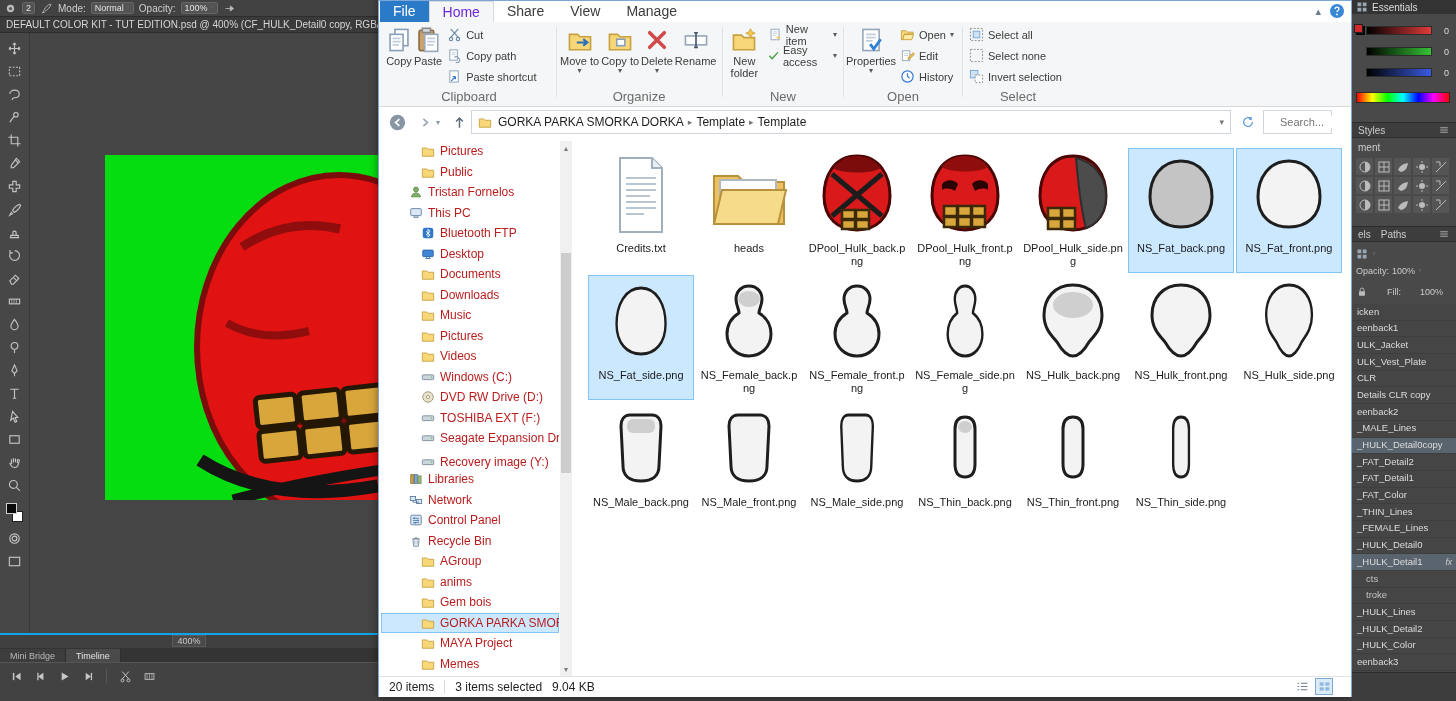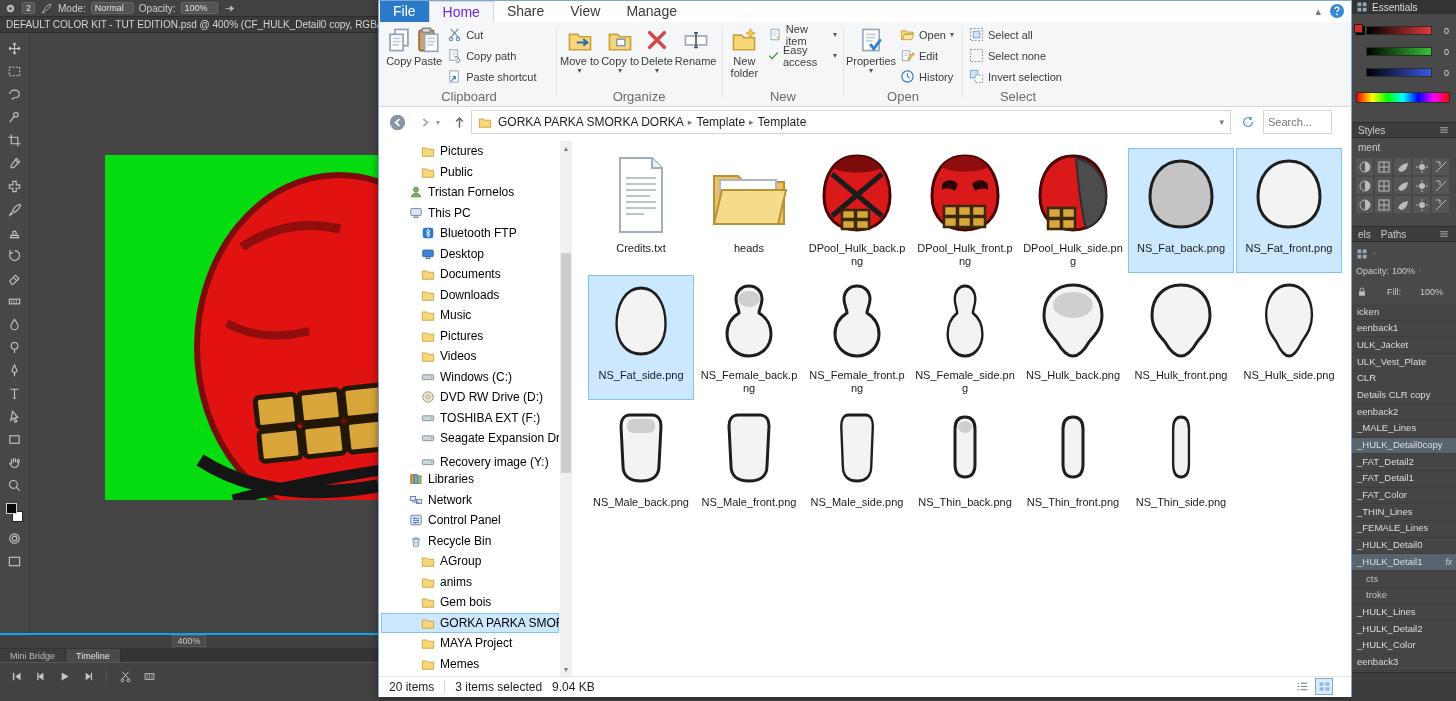--- a/index.html
+++ b/index.html
@@ -50,25 +50,25 @@
 .darr{font-size:8px;color:#5a5a5a;line-height:1;}
 #addr-row{position:absolute;left:0;top:106px;width:100%;height:30px;background:#fff;}
 .navbtn{position:absolute;top:3px;width:24px;height:24px;display:flex;align-items:center;justify-content:center;}
 .navbtn svg{width:17px;height:17px;}
 #addr-box{position:absolute;left:92px;top:3px;width:760px;height:24px;border:1px solid #cfd6de;display:flex;align-items:center;padding:0 6px;gap:4px;font-size:12px;color:#1e1e1e;}
 .crumb{padding:0 2px;white-space:nowrap;}
 .crumb-sep{color:#777;font-size:9px;padding:0 2px;}
 #addr-chev{margin-left:auto;color:#777;font-size:9px;}
 #refresh-btn{position:absolute;left:858px;top:3px;width:22px;height:24px;display:flex;align-items:center;justify-content:center;}
 #refresh-btn svg{width:14px;height:14px;}
-#search-box{position:absolute;left:884px;top:3px;width:69px;height:24px;border:1px solid #cfd6de;display:flex;align-items:center;padding:0 4px;}
+#search-box{position:absolute;left:884px;top:3px;width:69px;height:24px;border:1px solid #cfd6de;display:flex;align-items:center;padding:0 16px;}
 #search-input{border:none;outline:none;width:58px;font-size:11px;color:#555;font-family:"Liberation Sans",sans-serif;}
 #search-ic{width:13px;height:13px;}
 #nav-pane{position:absolute;left:2px;top:140px;width:178px;height:535px;overflow:hidden;}
-.nav-item{display:flex;align-items:center;gap:5px;height:20.5px;font-size:12px;color:#000000;white-space:nowrap;overflow:hidden;}
+.nav-item{display:flex;align-items:center;gap:5px;height:20.5px;font-size:12px;color:#b91c1c;white-space:nowrap;overflow:hidden;}
 .nav-item.sel{background:#cce8ff;box-shadow:inset 0 0 0 1px #84c4f4;}
 .nic{width:14px;height:14px;flex:none;}
 #nav-scroll{position:absolute;left:181px;top:140px;width:12px;height:535px;background:#f0f0f0;}
 .sc-arrow{position:absolute;left:0;width:12px;height:14px;display:flex;align-items:center;justify-content:center;font-size:7px;color:#7a7a7a;background:#f0f0f0;}
 #sc-thumb{position:absolute;left:1px;top:112px;width:10px;height:220px;background:#cdcdcd;}
 #file-grid{position:absolute;left:208px;top:146px;width:758px;display:grid;grid-template-columns:repeat(7,108px);grid-auto-rows:127px;}
 .tile{width:106px;height:125px;border:1px solid transparent;display:flex;flex-direction:column;align-items:center;margin:1px;}
 .tile.sel{background:#cce8ff;border-color:#84c4f4;}
 .thumb{width:92px;height:92px;display:flex;align-items:center;justify-content:center;}
 .thumb svg{width:90px;height:90px;}

